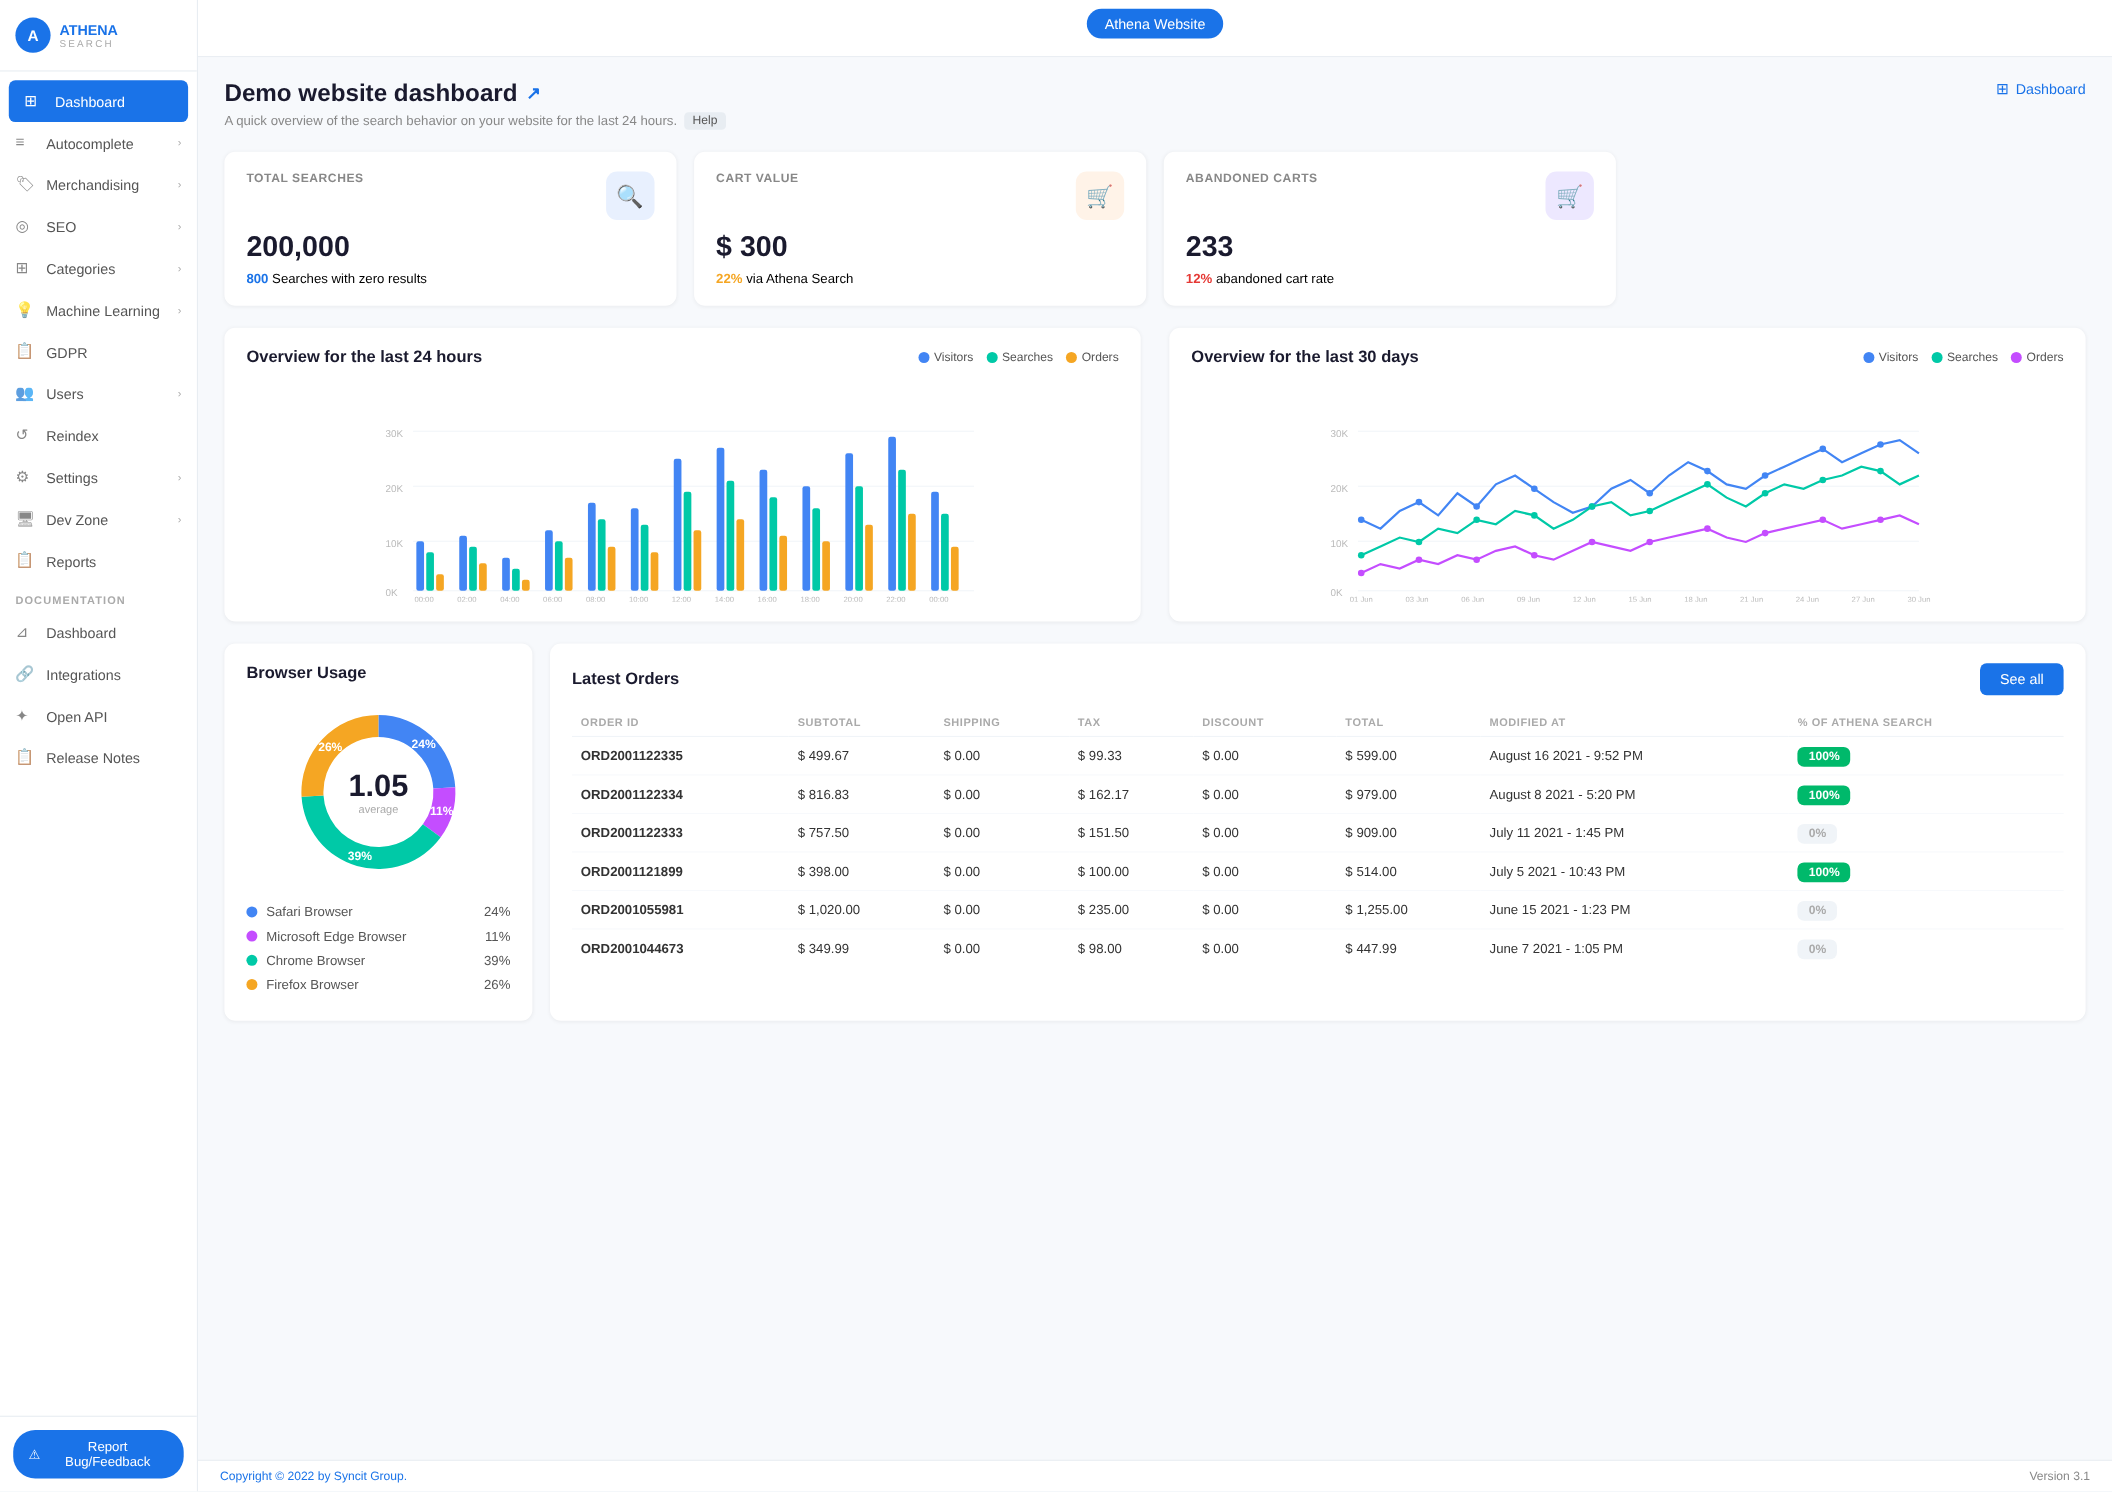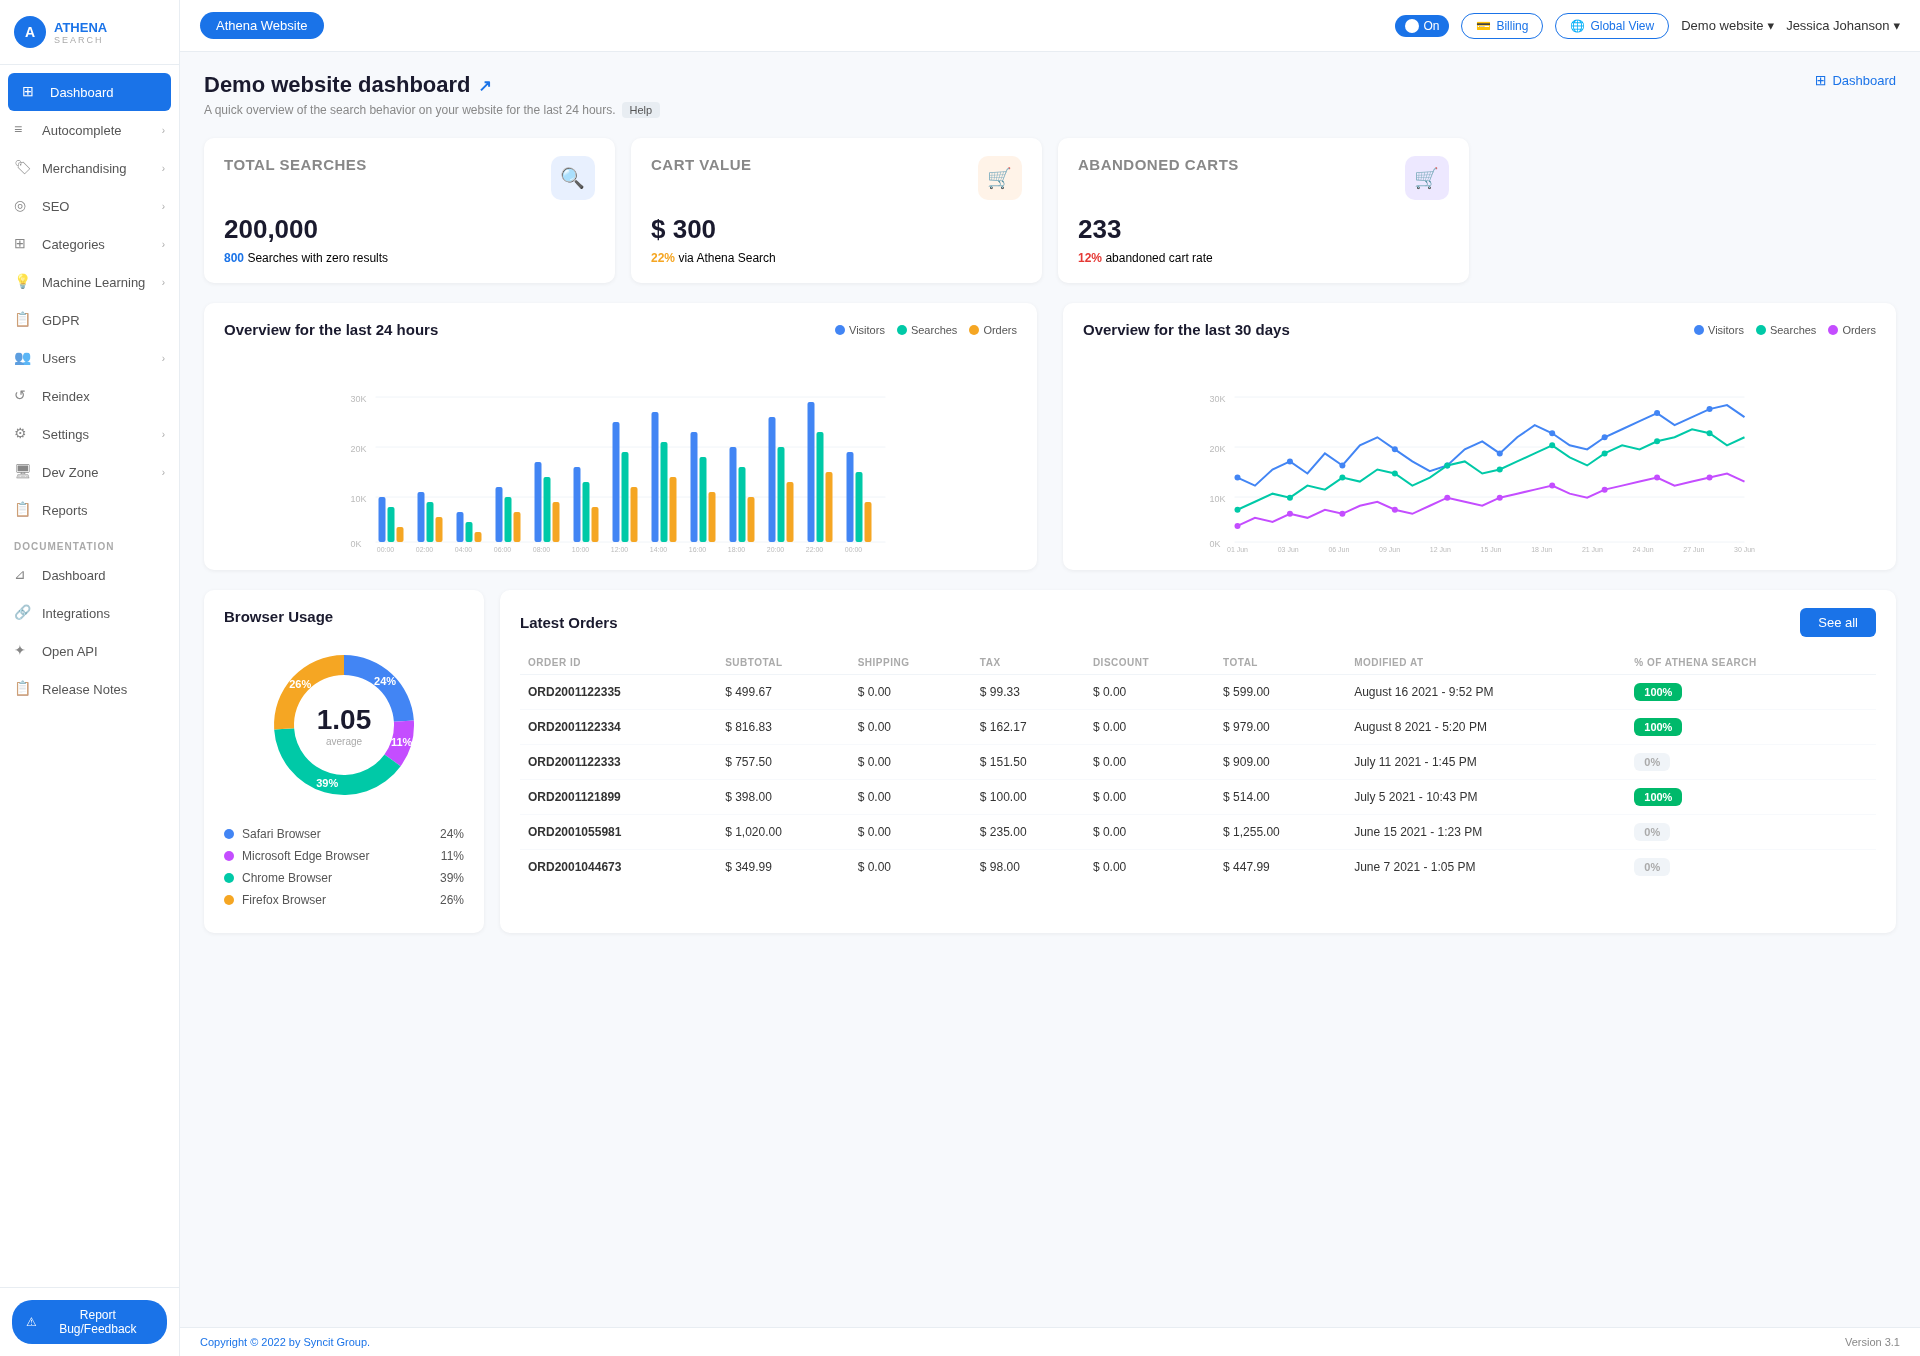--- a/index.html
+++ b/index.html
@@ -31,21 +31,21 @@
       background: #1a73e8; color: #fff; border: none; border-radius: 20px; padding: 8px 14px;
       font-size: 12px; cursor: pointer; width: 100%; display: flex; align-items: center; gap: 6px; justify-content: center;
     }
 
     
     #main { flex: 1; display: flex; flex-direction: column; overflow: hidden; }
 
     
     #topbar {
       background: #fff; border-bottom: 1px solid #e8edf2; padding: 8px 20px;
-      display: flex; align-items: center; gap: 12px; height: 52px; flex-shrink: 0;
+      display: flex; align-items: center; gap: 12px; height: 52px; flex-shrink: 0; flex-direction: column;
     }
     .topbar-site-btn {
       background: #1a73e8; color: #fff; border: none; border-radius: 20px; padding: 6px 16px;
       font-size: 13px; cursor: pointer; font-weight: 500;
     }
     .topbar-spacer { flex: 1; }
     .toggle-btn {
       background: #1a73e8; border-radius: 20px; padding: 4px 10px; display: flex; align-items: center; gap: 4px; font-size: 12px; color: #fff;
     }
     .billing-btn, .global-btn {
@@ -62,21 +62,21 @@
 
     .page-header { display: flex; align-items: flex-start; justify-content: space-between; margin-bottom: 20px; }
     .page-title-group h1 { font-size: 22px; font-weight: 700; color: #1a1a2e; display: flex; align-items: center; gap: 8px; }
     .page-title-group p { font-size: 12px; color: #888; margin-top: 4px; display: flex; align-items: center; gap: 6px; }
     .help-badge { background: #e8edf2; color: #555; border-radius: 4px; padding: 2px 8px; font-size: 11px; }
     .breadcrumb-right { display: flex; align-items: center; gap: 6px; color: #1a73e8; font-size: 13px; }
 
     
     .kpi-row { display: grid; grid-template-columns: repeat(4, 1fr); gap: 16px; margin-bottom: 20px; }
     .kpi-card { background: #fff; border-radius: 10px; padding: 18px 20px; box-shadow: 0 1px 4px rgba(0,0,0,0.06); display: flex; justify-content: space-between; align-items: flex-start; }
-    .kpi-label { font-size: 15px; font-weight: 600; color: #888; text-transform: uppercase; letter-spacing: 0.5px; margin-bottom: 6px; }
+    .kpi-label { font-size: 11px; font-weight: 600; color: #888; text-transform: uppercase; letter-spacing: 0.5px; margin-bottom: 6px; }
     .kpi-value { font-size: 26px; font-weight: 700; color: #1a1a2e; margin-top: 41px; }
     .kpi-sub { font-size: 12px; margin-top: 6px; }
     .kpi-sub .highlight { font-weight: 700; }
     .kpi-icon { width: 44px; height: 44px; border-radius: 10px; display: flex; align-items: center; justify-content: center; font-size: 20px; }
     .kpi-icon.search { background: #e8f0fe; color: #1a73e8; }
     .kpi-icon.conv { background: #e8f9ef; color: #00b96b; }
     .kpi-icon.cart { background: #fff3e8; color: #f5a623; }
     .kpi-icon.abandon { background: #ede8ff; color: #7c4dff; }
     .highlight-blue { color: #1a73e8; }
     .highlight-green { color: #00b96b; }

